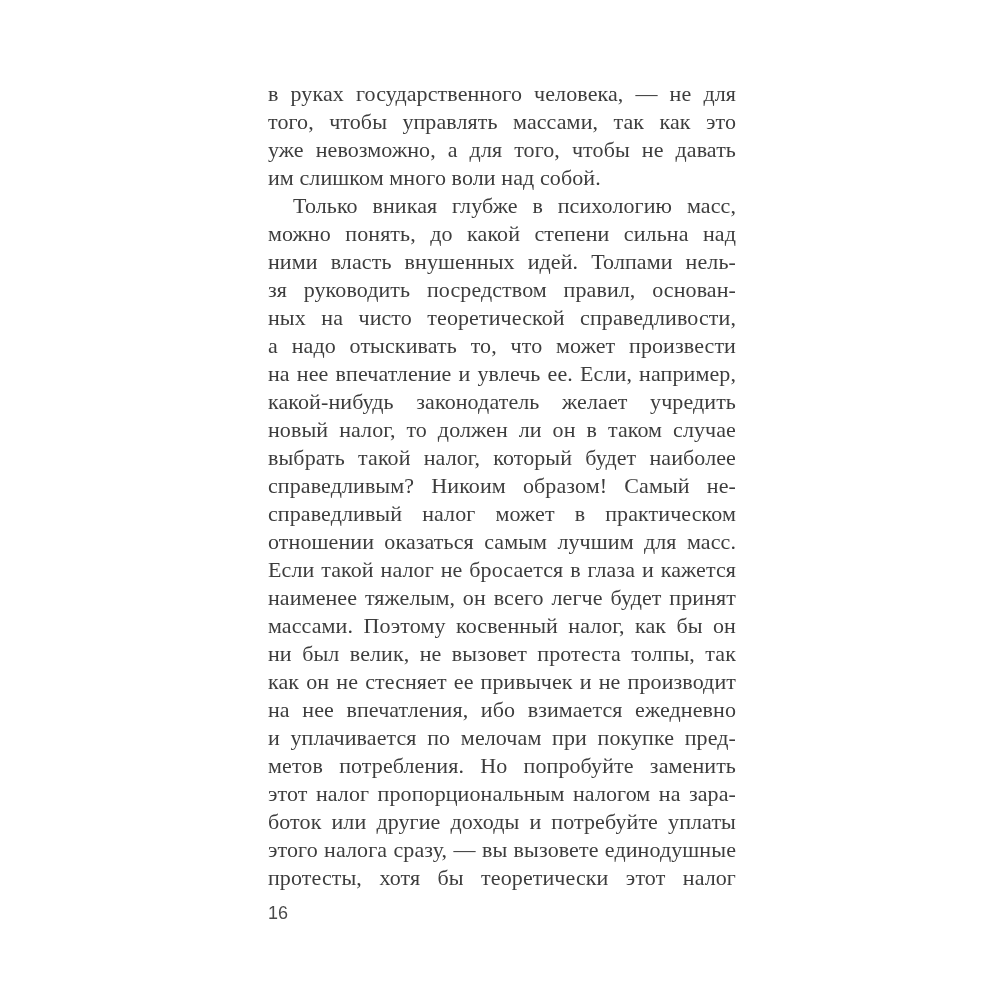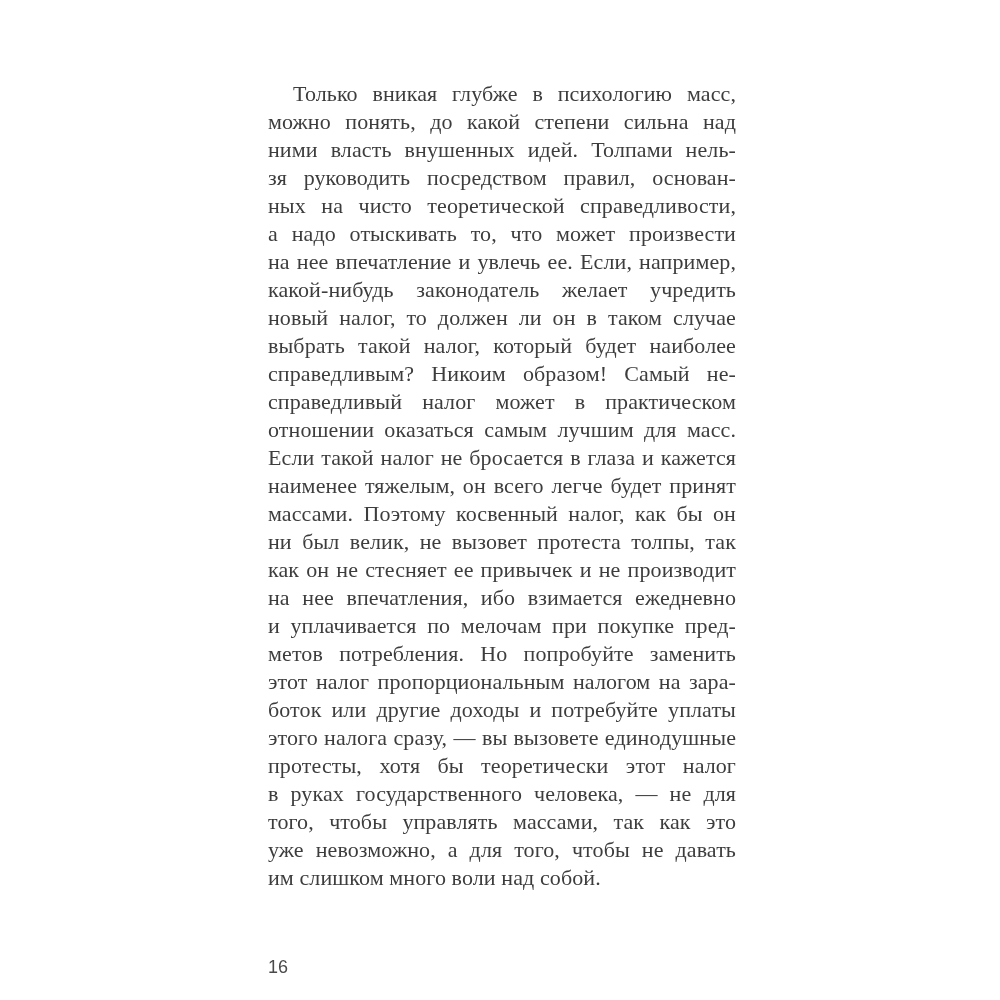--- a/index.html
+++ b/index.html
@@ -36,32 +36,38 @@
   .line.justify {
     text-align: justify;
     text-align-last: justify;
   }
   .line.indent {
     padding-left: 25px;
   }
   .page-number {
     position: absolute;
     left: 268px;
-    top: 955px;
+    top: 901px;
     font-family: "Liberation Sans", sans-serif;
     font-size: 18px;
     line-height: 24px;
     color: #4a4a4a;
   }
 </style>
 </head>
 <body>
 
 <div class="page">
   <div class="text-block" id="text-block">
+      <div class="paragraph">
+        <div class="line justify">в руках государственного человека, — не для</div>
+        <div class="line justify">того, чтобы управлять массами, так как это</div>
+        <div class="line justify">уже невозможно, а для того, чтобы не давать</div>
+        <div class="line">им слишком много воли над собой.</div>
+      </div>
       <div class="paragraph">
         <div class="line justify indent">Только вникая глубже в психологию масс,</div>
         <div class="line justify">можно понять, до какой степени сильна над</div>
         <div class="line justify">ними власть внушенных идей. Толпами нель-</div>
         <div class="line justify">зя руководить посредством правил, основан-</div>
         <div class="line justify">ных на чисто теоретической справедливости,</div>
         <div class="line justify">а надо отыскивать то, что может произвести</div>
         <div class="line justify">на нее впечатление и увлечь ее. Если, например,</div>
         <div class="line justify">какой-нибудь законодатель желает учредить</div>
         <div class="line justify">новый налог, то должен ли он в таком случае</div>
@@ -75,21 +81,15 @@
         <div class="line justify">ни был велик, не вызовет протеста толпы, так</div>
         <div class="line justify">как он не стесняет ее привычек и не производит</div>
         <div class="line justify">на нее впечатления, ибо взимается ежедневно</div>
         <div class="line justify">и уплачивается по мелочам при покупке пред-</div>
         <div class="line justify">метов потребления. Но попробуйте заменить</div>
         <div class="line justify">этот налог пропорциональным налогом на зара-</div>
         <div class="line justify">боток или другие доходы и потребуйте уплаты</div>
         <div class="line justify">этого налога сразу, — вы вызовете единодушные</div>
         <div class="line justify">протесты, хотя бы теоретически этот налог</div>
       </div>
-      <div class="paragraph">
-        <div class="line justify">в руках государственного человека, — не для</div>
-        <div class="line justify">того, чтобы управлять массами, так как это</div>
-        <div class="line justify">уже невозможно, а для того, чтобы не давать</div>
-        <div class="line">им слишком много воли над собой.</div>
-      </div>
     </div>
   <div class="page-number">16</div>
 </div>
 
 </body></html>

